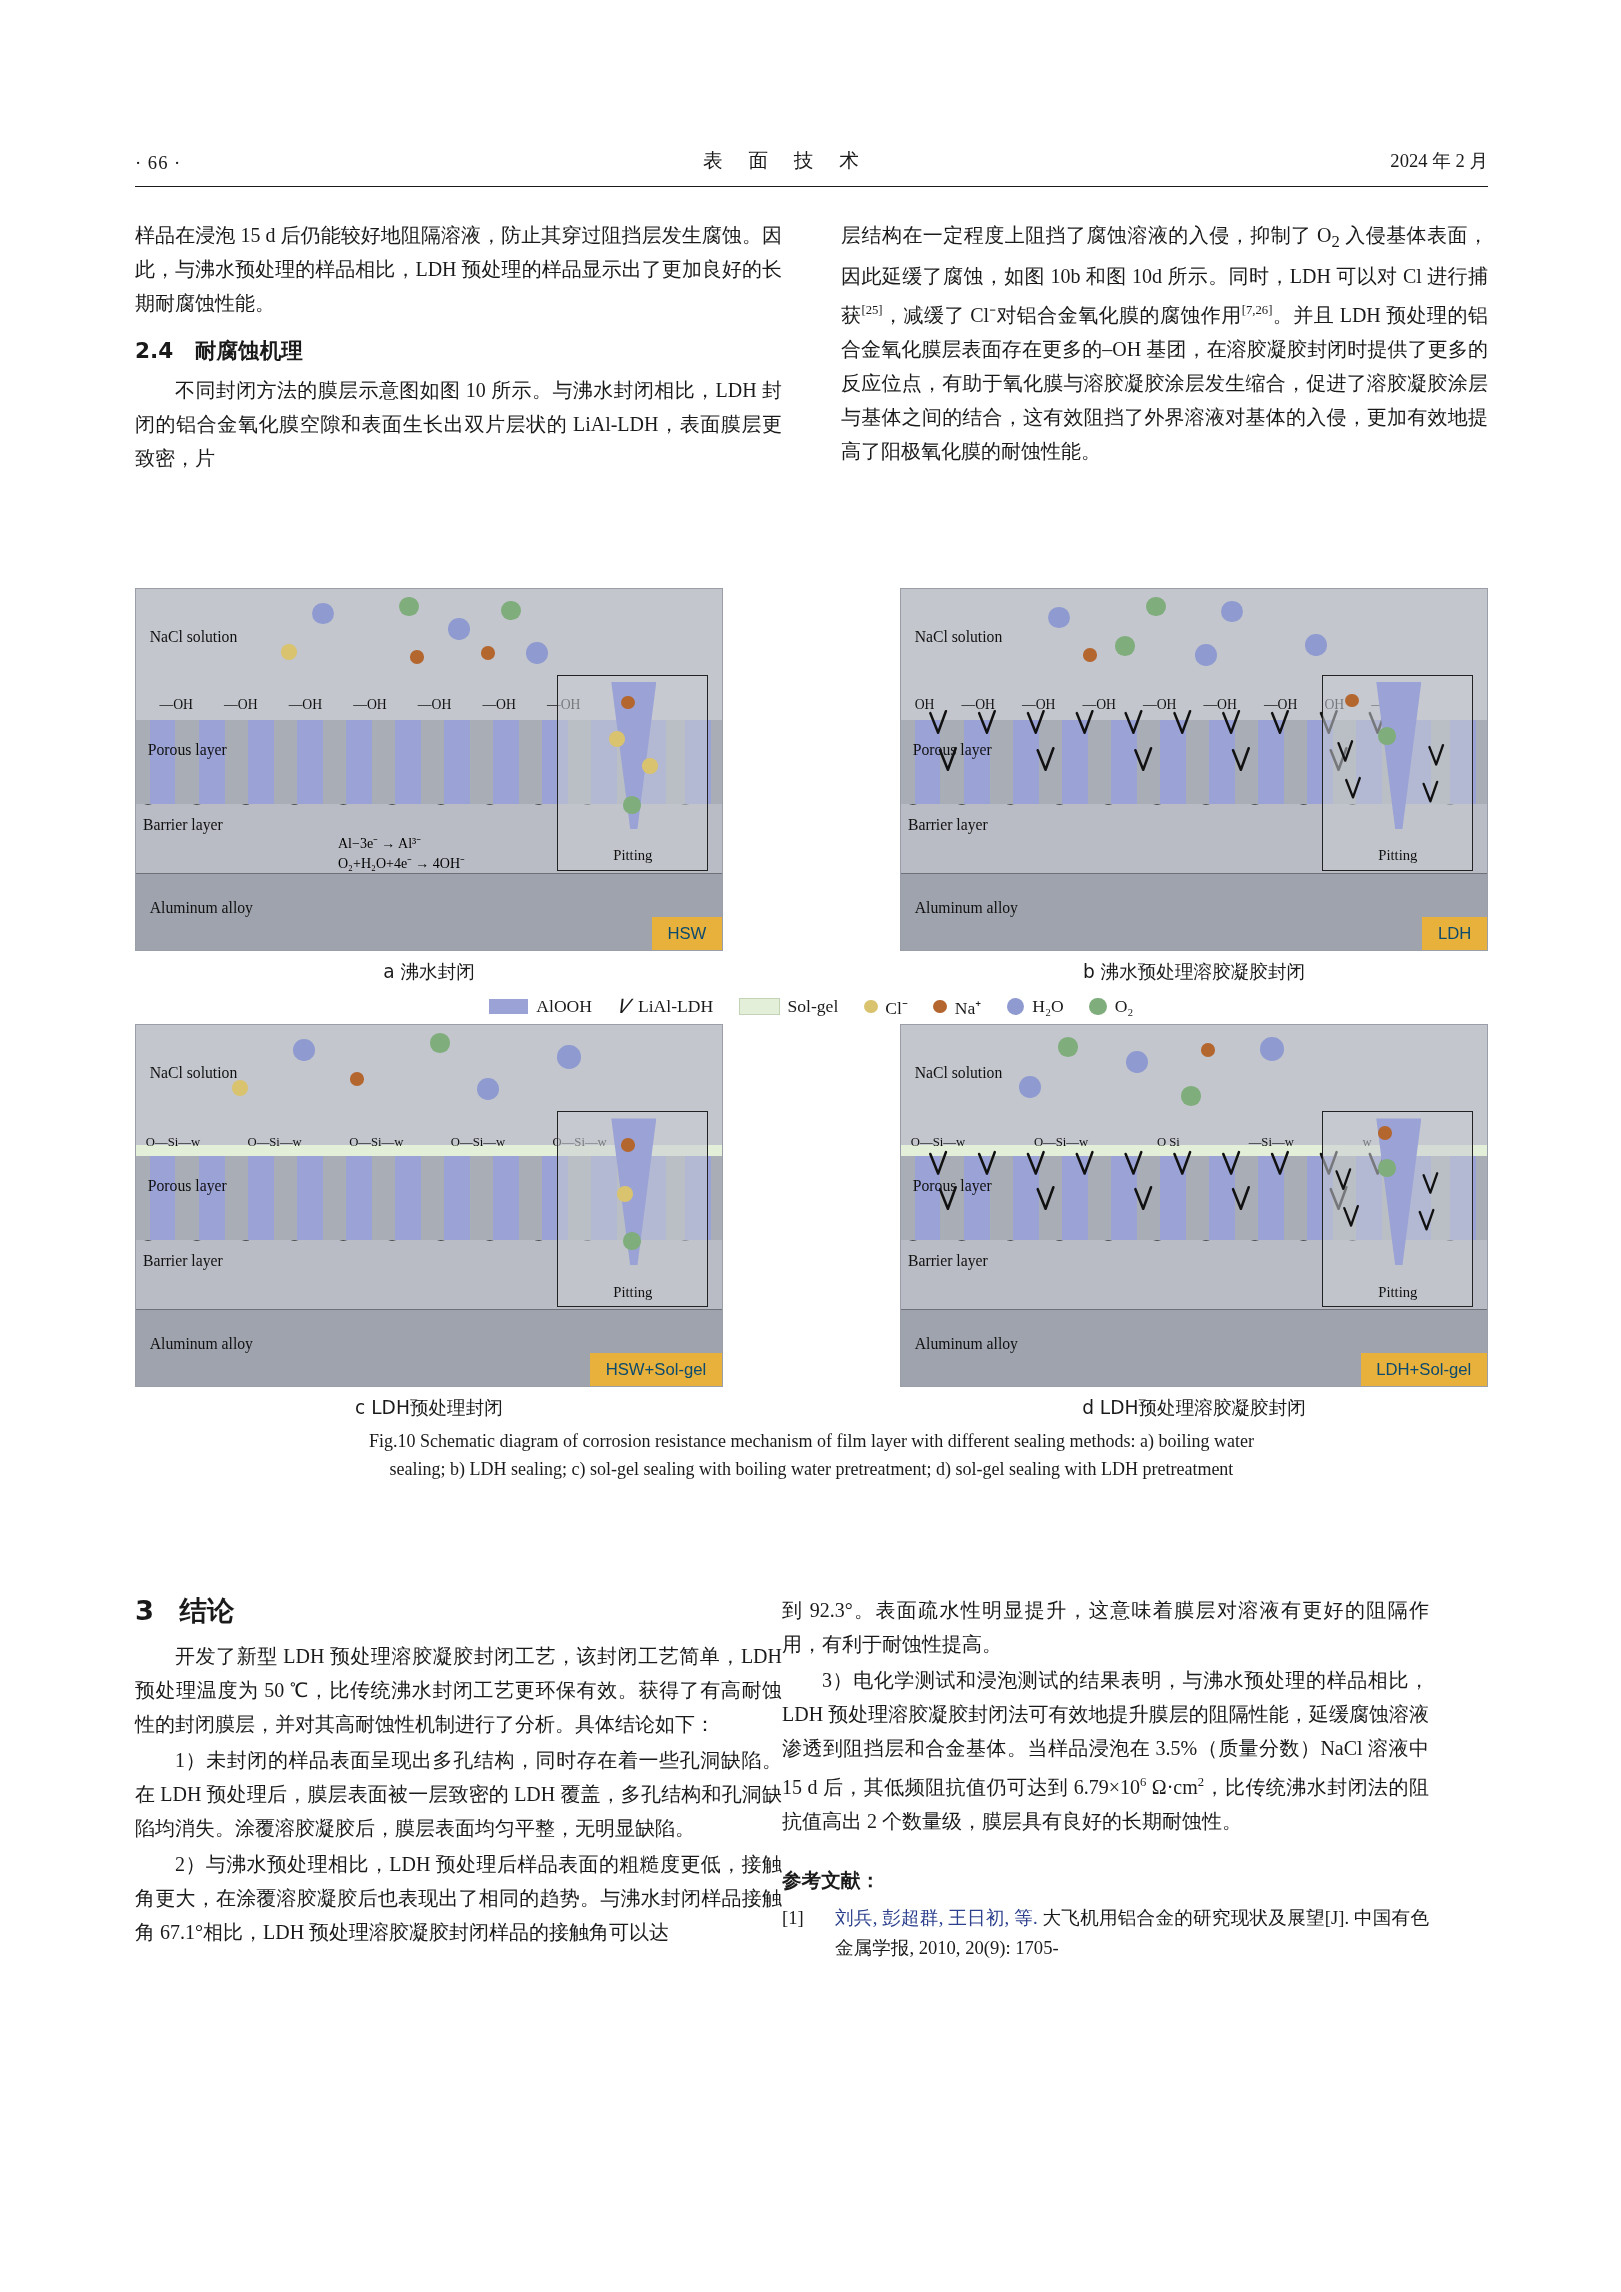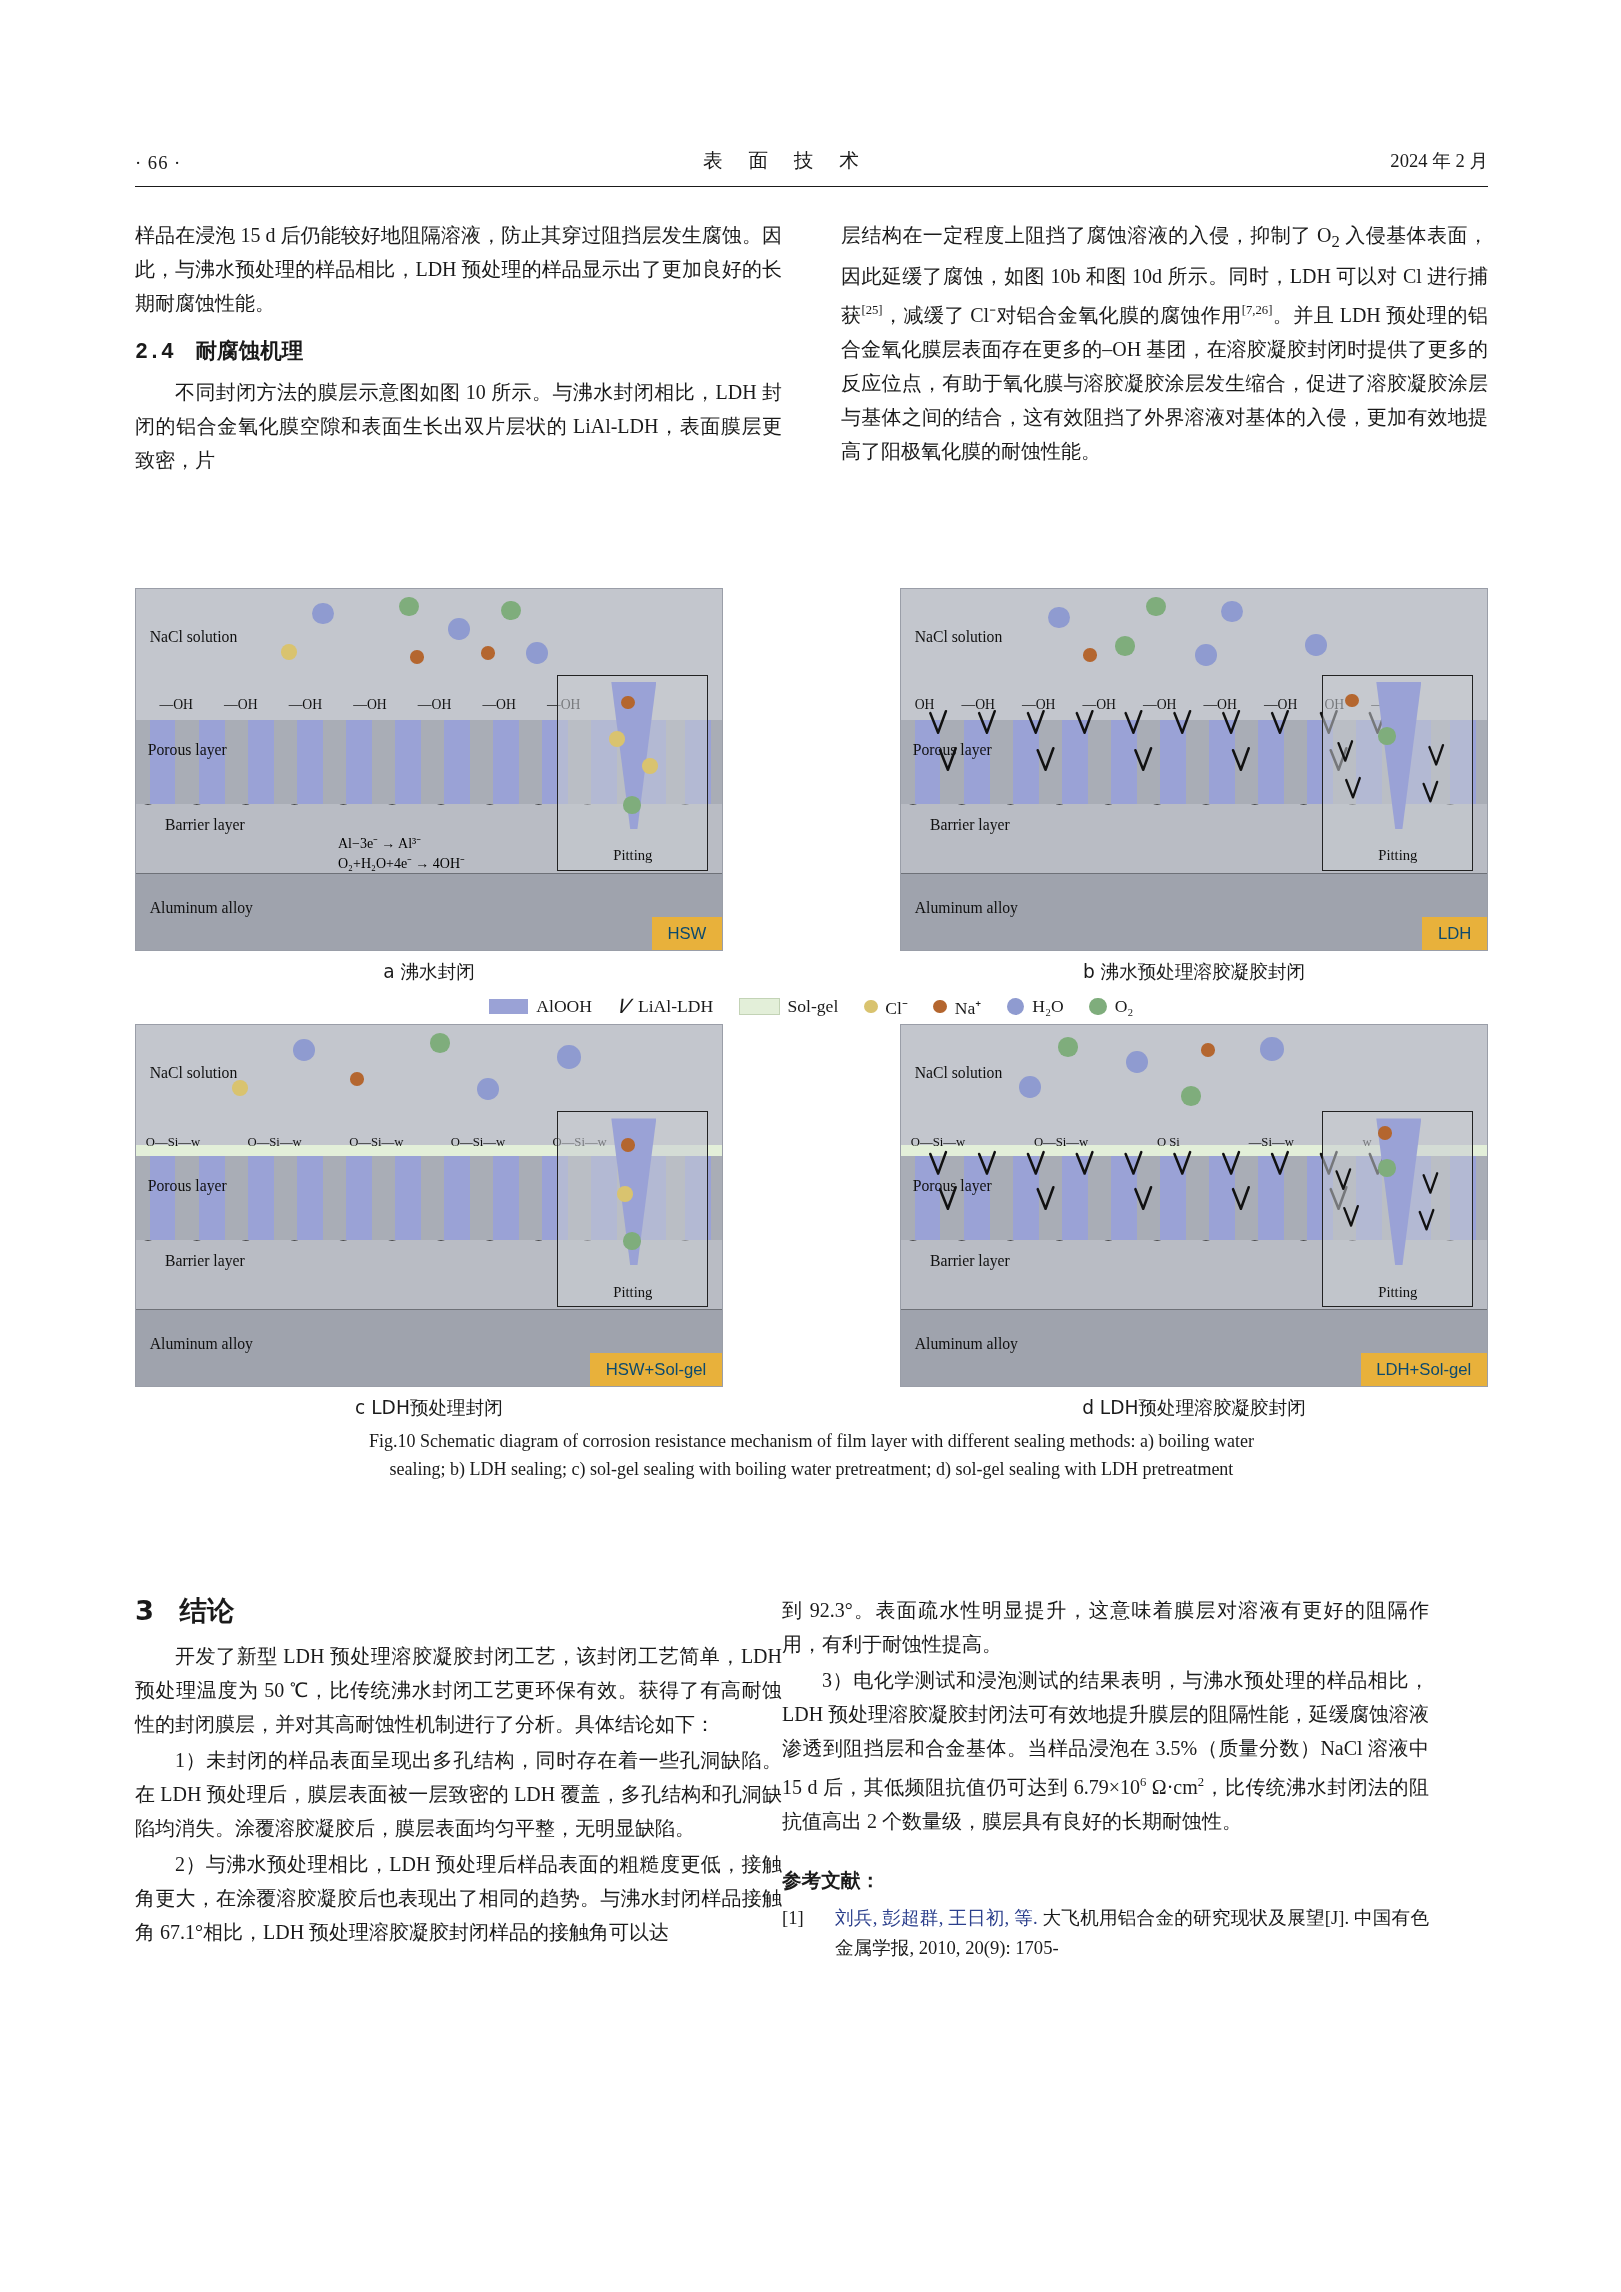--- a/index.html
+++ b/index.html
@@ -43,21 +43,21 @@
     text-align:justify;
     text-justify:inter-ideograph;
   }
   p.indent{text-indent:40px;}
   h2.sec{
     font-family:"DejaVu Sans", sans-serif;
     font-size:21.6px; font-weight:bold;
     margin:13.7px 0 5.9px 0;
     line-height:33px;
   }
-  h2.sec .num{margin-right:21.6px;font-family:Liberation Mono, monospace;}
+  h2.sec .num{margin-right:21.6px;}
   sup{font-size:12.7px; vertical-align:super;}
   
   .figure{
     position:absolute; left:135px; top:588px; width:1353px;
   }
   .figrow{display:flex; justify-content:space-between;}
   .panel{width:588px;}
   .diagram{
     position:relative; width:588px; height:363px;
     background:#b9bcc4;
@@ -74,21 +74,21 @@
     position:absolute; left:13.7px; top:39px; font-size:15.7px; color:#111;
   }
   .diagram .porous{
     position:absolute; left:0; top:131px; width:100%; height:84px;
     background:#a9adb6;
   }
   .diagram .porous-label{
     position:absolute; left:11.8px; top:152px; font-size:15.7px; color:#111;
   }
   .diagram .barrier-label{
-    position:absolute; left:29px; top:227px; font-size:15.7px; color:#111;
+    position:absolute; left:7px; top:227px; font-size:15.7px; color:#111;
   }
   .diagram .barrier{
     position:absolute; left:0; top:216px; width:100%; height:69px;
     background:#b9bcc4;
   }
   .diagram .alloy{
     position:absolute; left:0; top:284px; width:100%; height:78px;
     background:#9fa3ad;
     border-top:1px solid #6e7178;
   }

